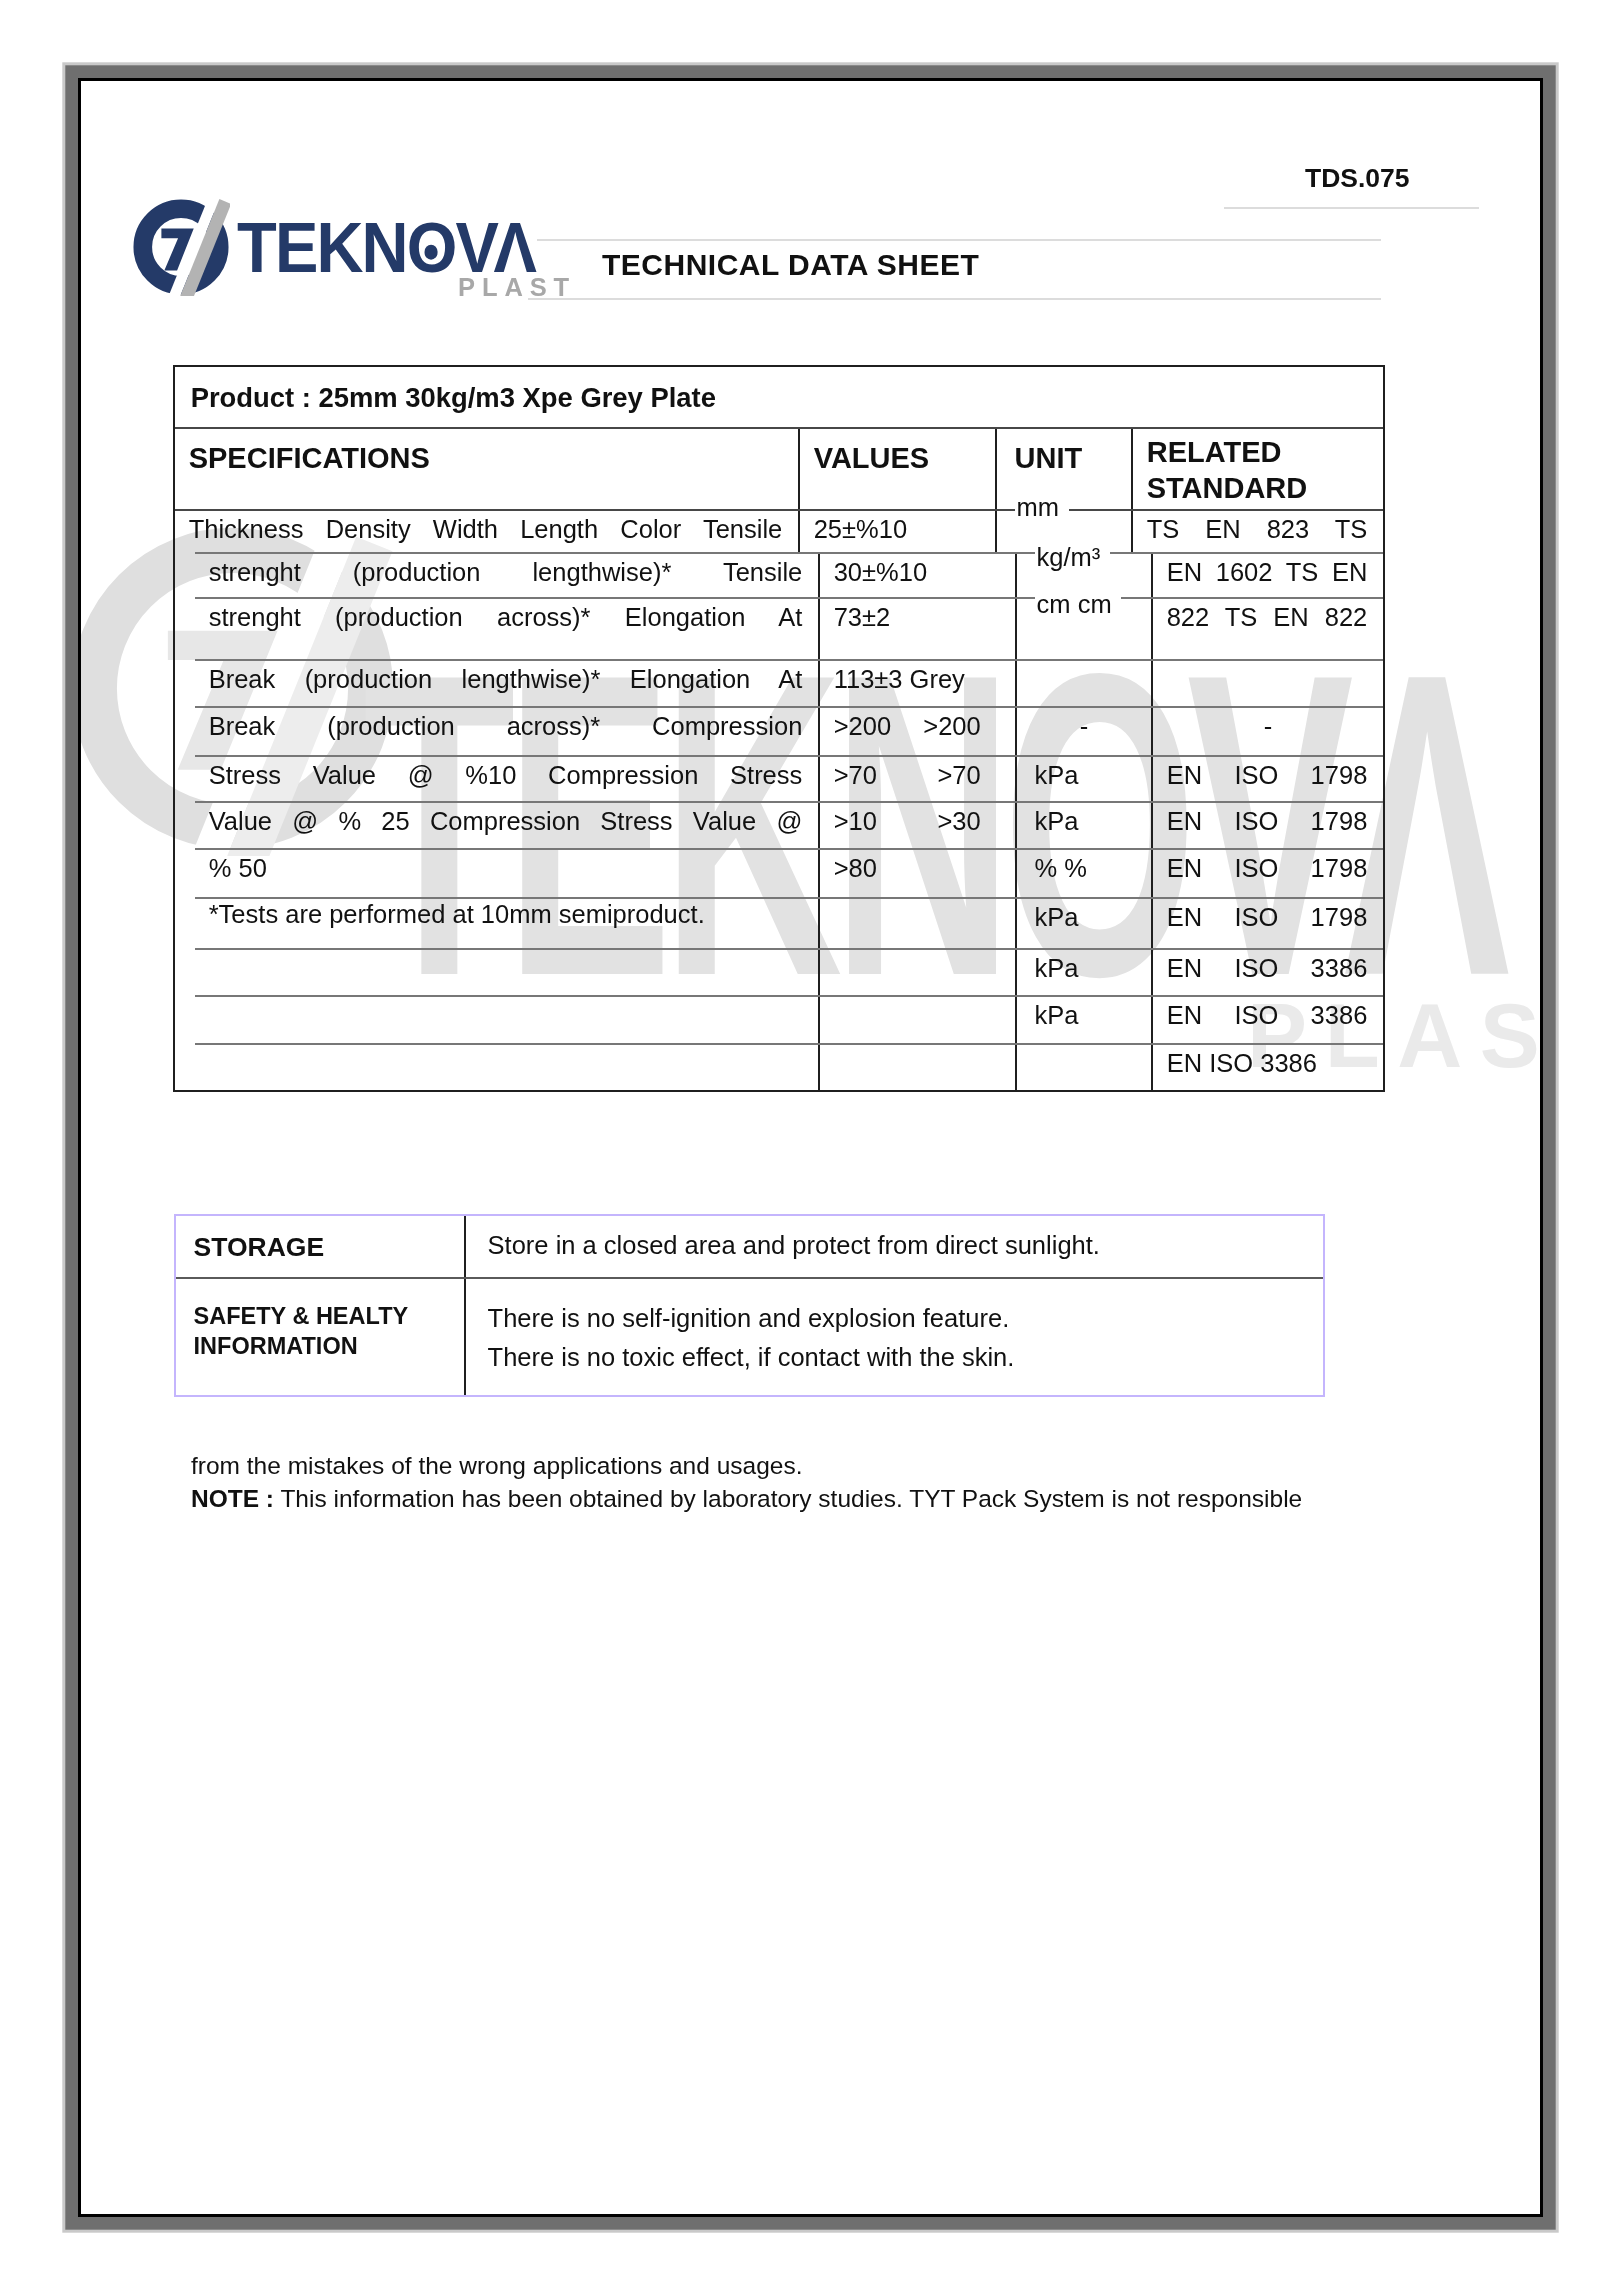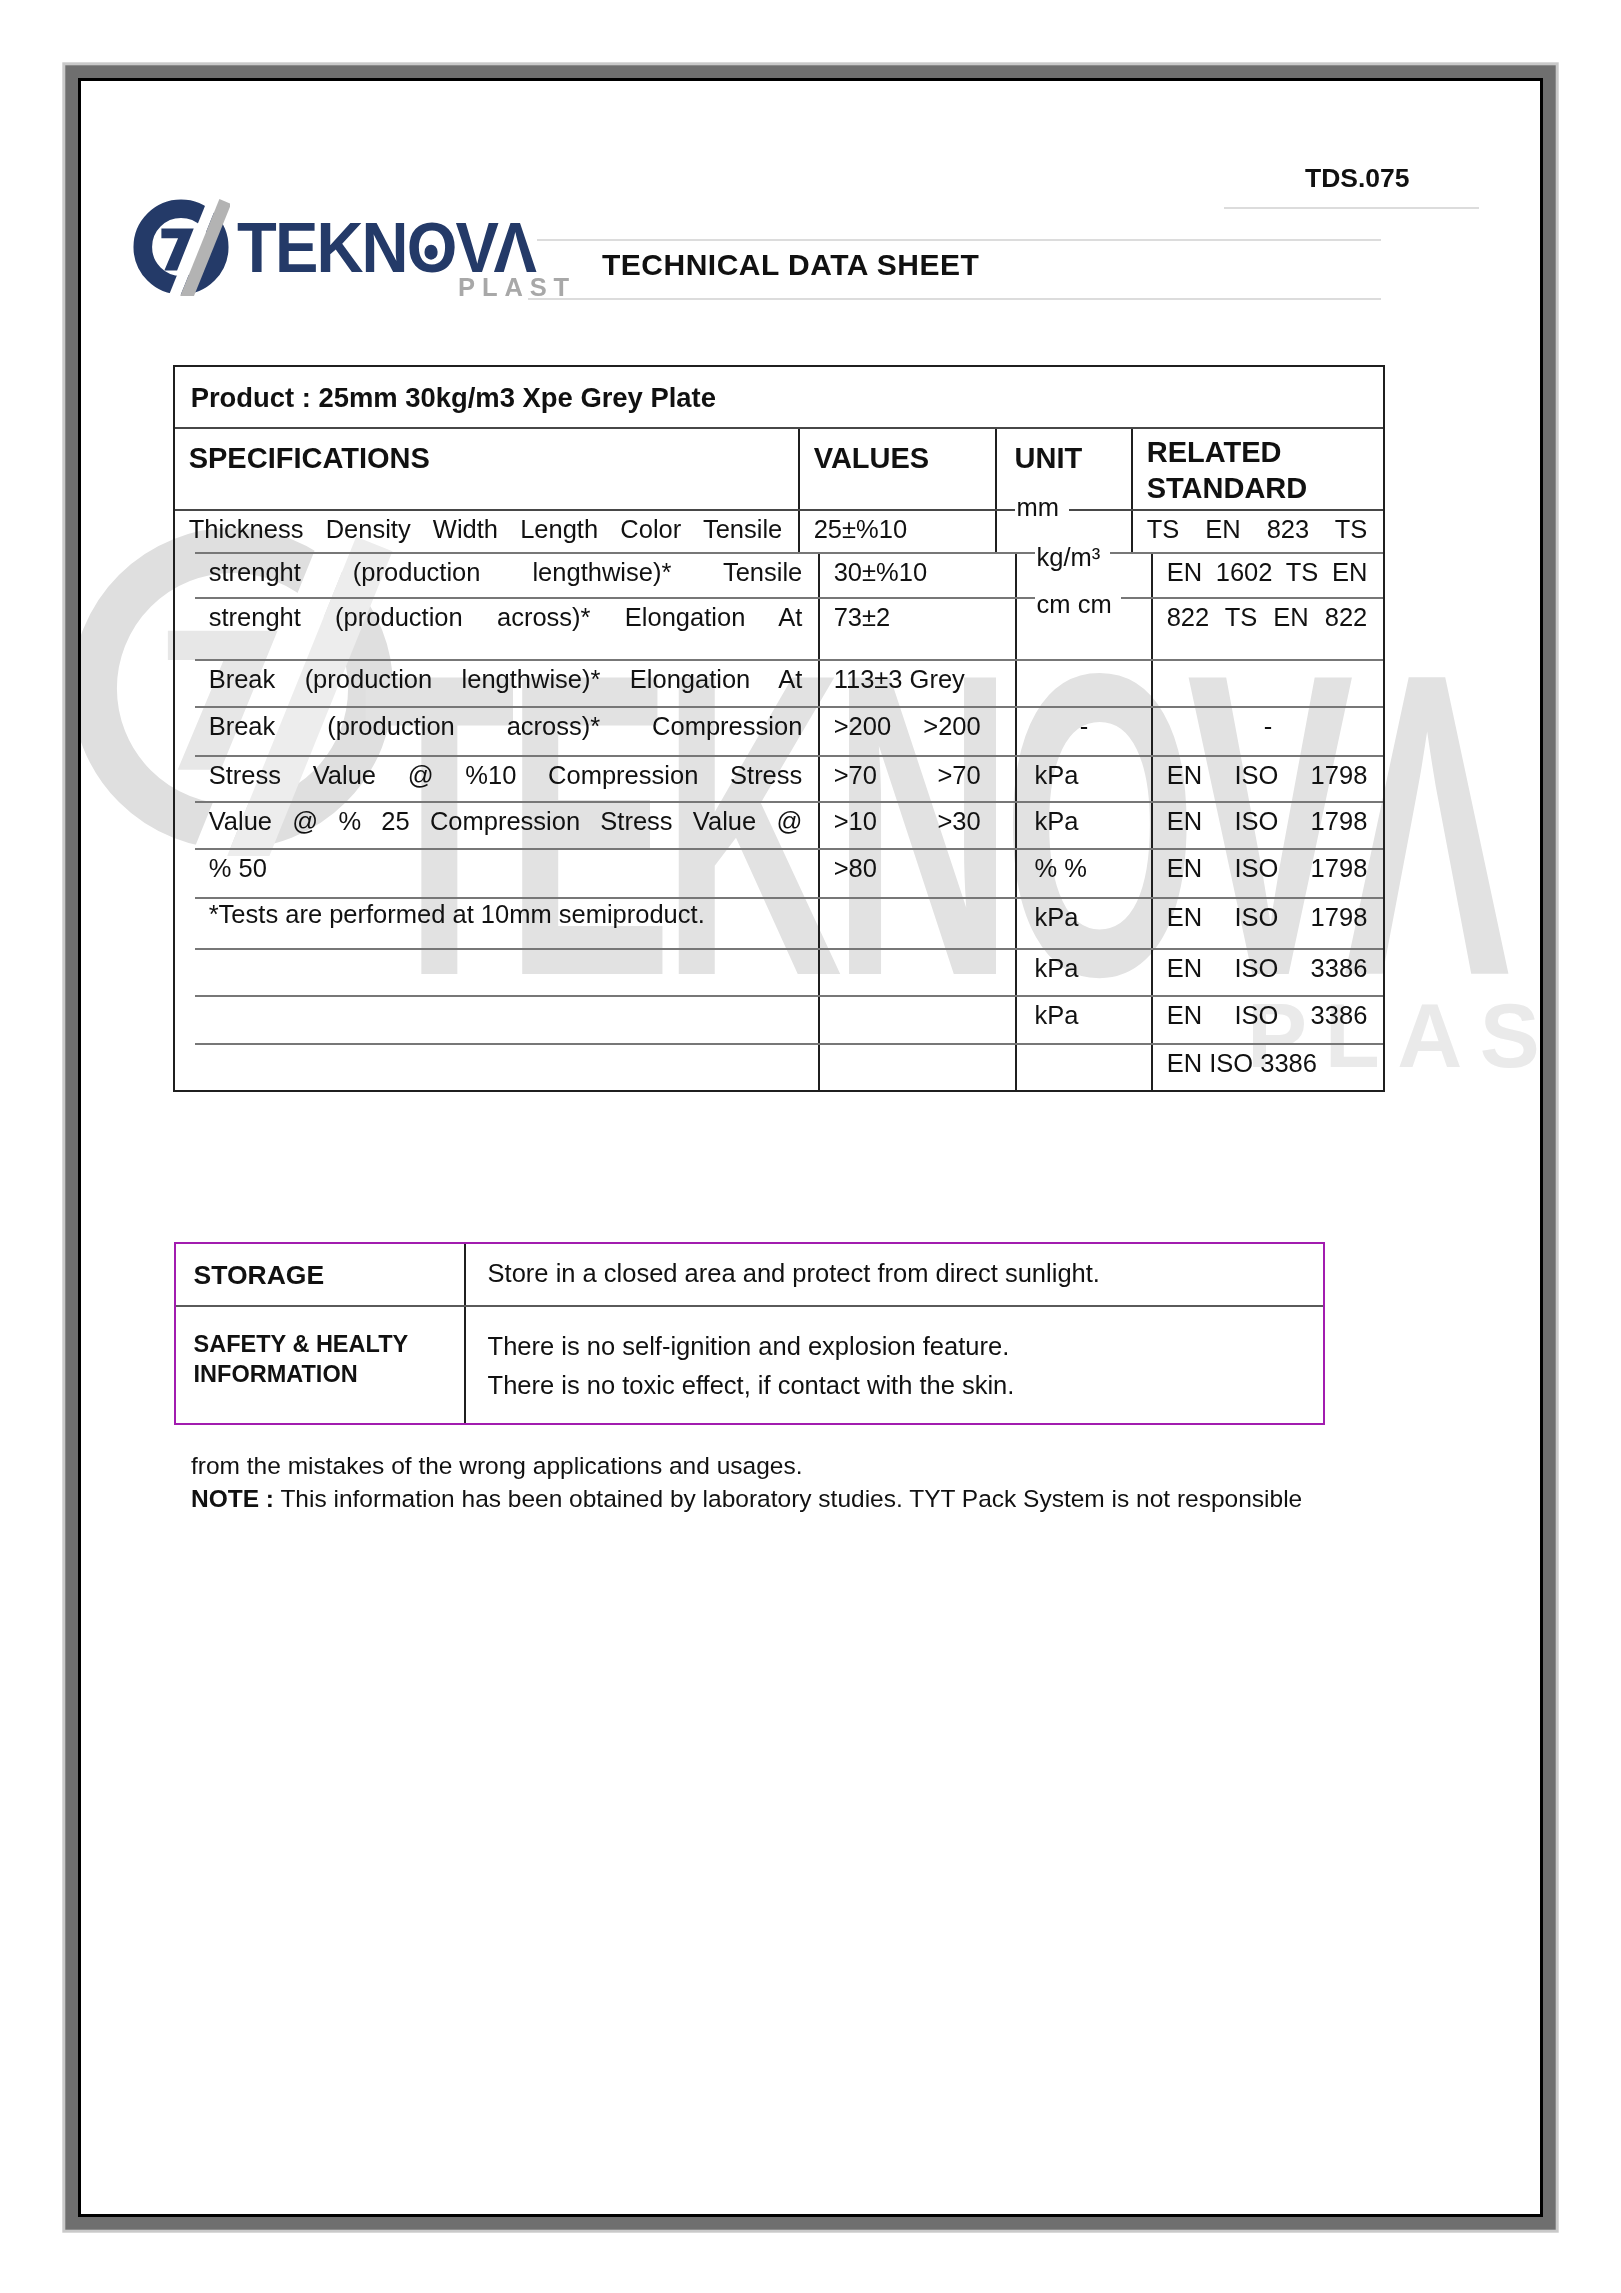--- a/index.html
+++ b/index.html
@@ -61,21 +61,21 @@
   .vpair { display:flex; justify-content:space-between; width:147px; }
   .center { text-align:center; text-align-last:center; padding-left:0; padding-right:0; }
   .straddle { position:relative; display:inline-block; background:#fff; padding:0 9.8px 2.9px 2px; }
   .st1 { top:-21.6px; }
   .st2 { top:-14.7px; }
   .st3 { top:-12.7px; }
   .tight { padding-top:1px; }
 
   
   .storage-table { position:absolute; left:93px; top:1133px; width:1151px;
-                   border:2px solid #a21caf; font-size:25.5px;margin-top:28px; }
+                   border:2px solid #c4b5fd; font-size:25.5px; }
   .srow { display:flex; }
   .srow1 { height:61px; }
   .srow2 { height:118px; border-top:2.9px solid #5a5a5a; }
   .sc1 { width:290px; border-right:2px solid #1f1f1f; padding:15.7px 0 0 17.6px; font-weight:700;
          font-size:26.5px; }
   .srow2 .sc1 { font-size:23.5px; line-height:30px; padding-top:21.6px; }
   .sc2 { flex:1; padding:14.7px 0 0 21.6px; }
   .srow2 .sc2 { padding-top:19.6px; }
   .sc2 p { line-height:39px; }
 

